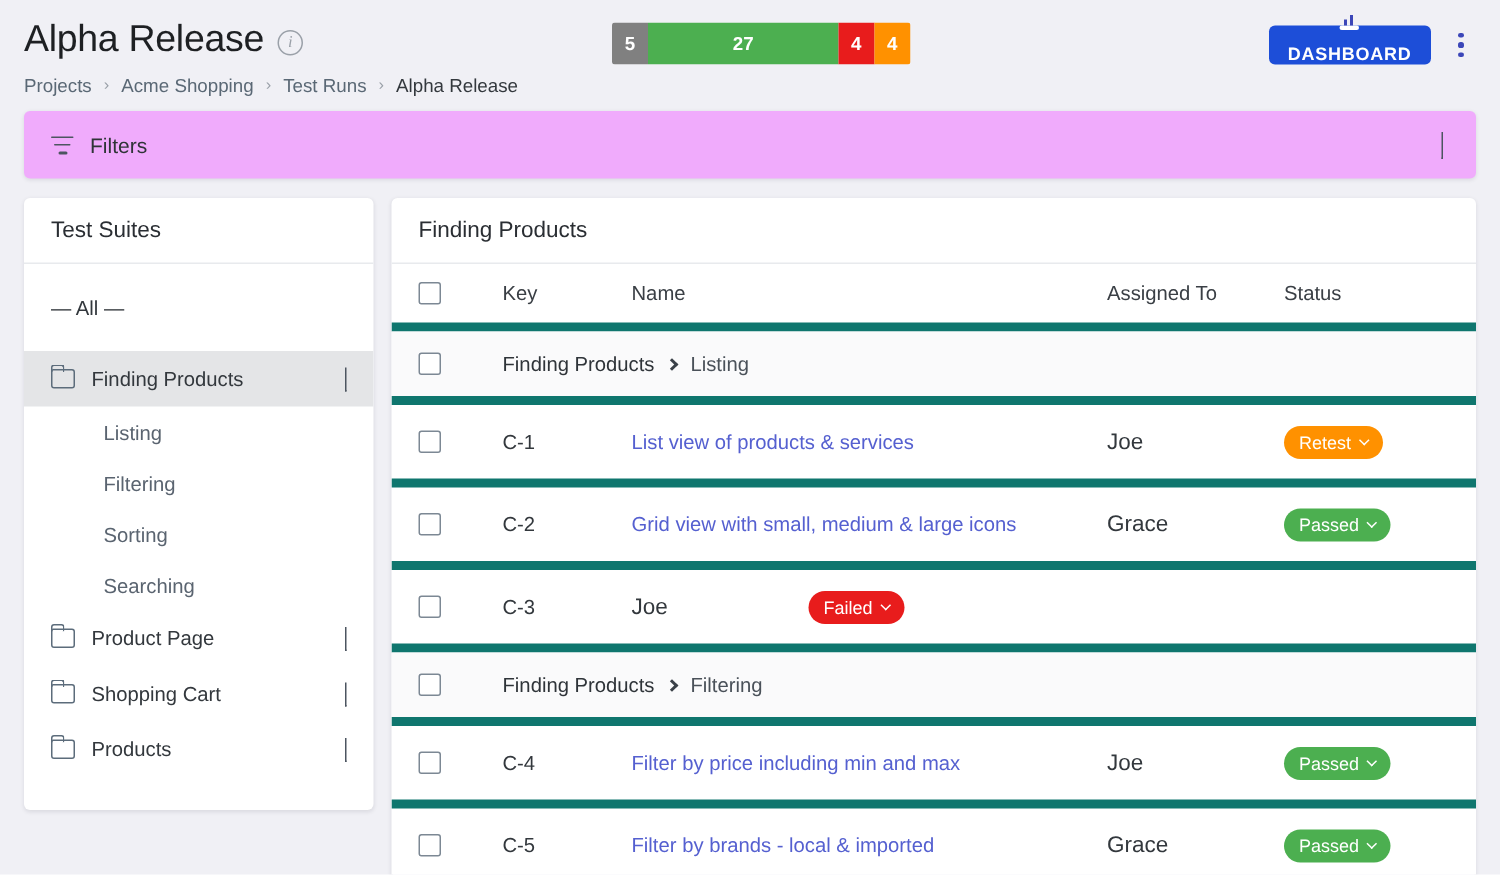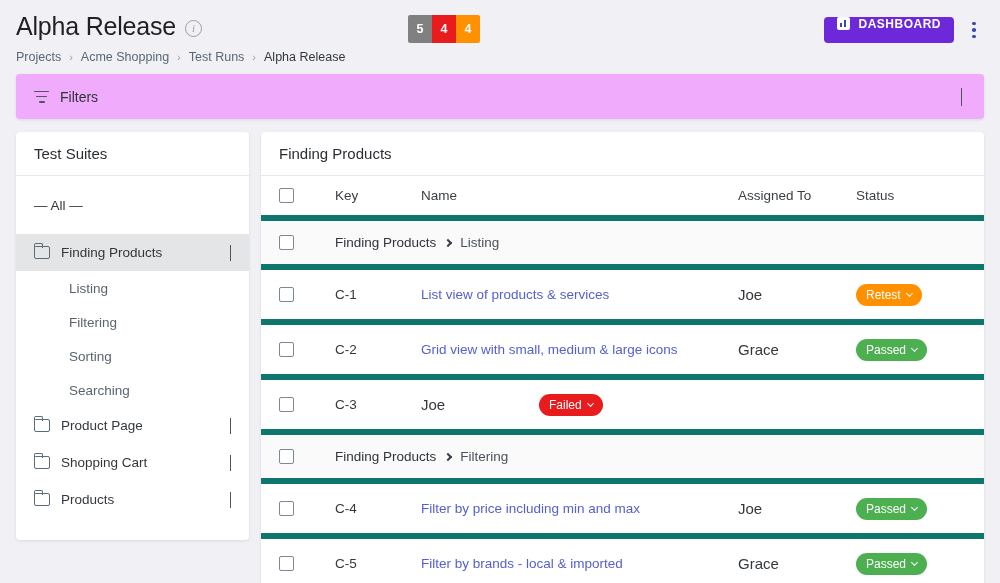--- a/index.html
+++ b/index.html
@@ -77,29 +77,30 @@
   
   .header-right {
     position: absolute;
     right: 16px;
     top: 17px;
     display: flex;
     align-items: center;
     gap: 10px;
   }
   .dash-btn {
-    background: #6d28d9;
+    background: #1d4ed8;
     border: none;
     border-radius: 4px;
     height: 26px;
     padding: 0 13px;
     display: flex;
-    align-items: flex-start;
+    align-items: center;
     gap: 9px;
     cursor: pointer;
+    flex-direction: column;
   }
   .dash-btn-label {
     color: #fff;
     font-size: 12px;
     font-weight: 700;
     letter-spacing: 0.5px;
   }
   .chart-icon {
     width: 13px; height: 13px;
     background: #fff;
@@ -330,20 +331,21 @@
       <span class="crumb">Acme Shopping</span>
       <span class="crumb-sep">›</span>
       <span class="crumb">Test Runs</span>
       <span class="crumb-sep">›</span>
       <span class="crumb current">Alpha Release</span>
     </div>
   </div>
 
   <div class="statbar" id="statbar">
       <div class="stat-seg" style="background: rgb(128, 128, 128); width: 24px;">5</div>
+      <div class="stat-seg" style="background: rgb(76, 175, 80); width: 126.9px;">27</div>
       <div class="stat-seg" style="background: rgb(232, 28, 28); width: 24px;">4</div>
       <div class="stat-seg" style="background: rgb(255, 145, 0); width: 24px;">4</div>
     </div>
 
   <div class="header-right">
     <button class="dash-btn">
       <span class="chart-icon"></span>
       <span class="dash-btn-label">DASHBOARD</span>
     </button>
     <div class="kebab">

